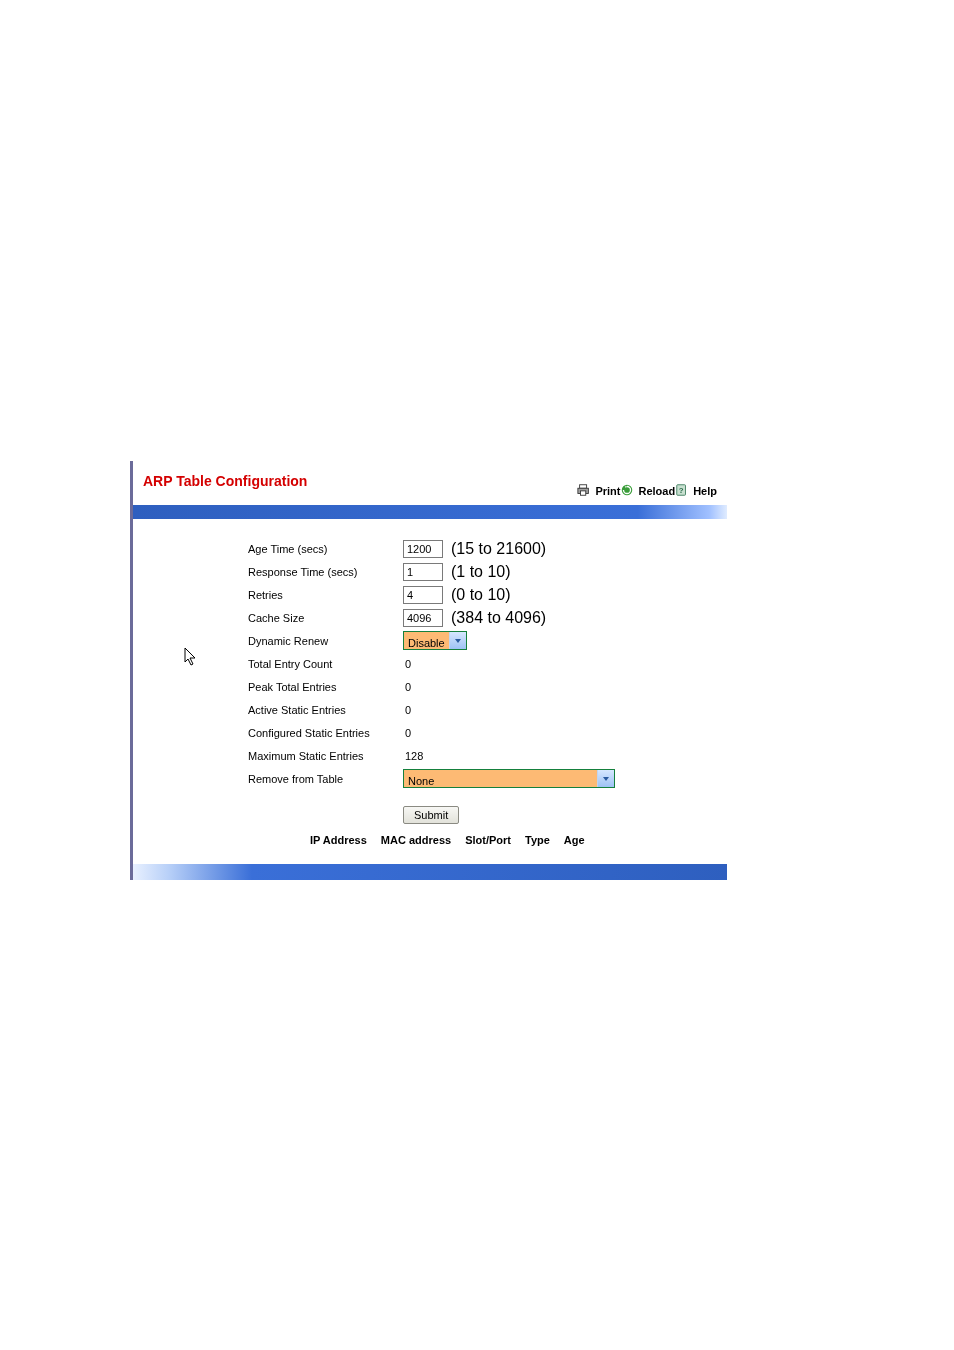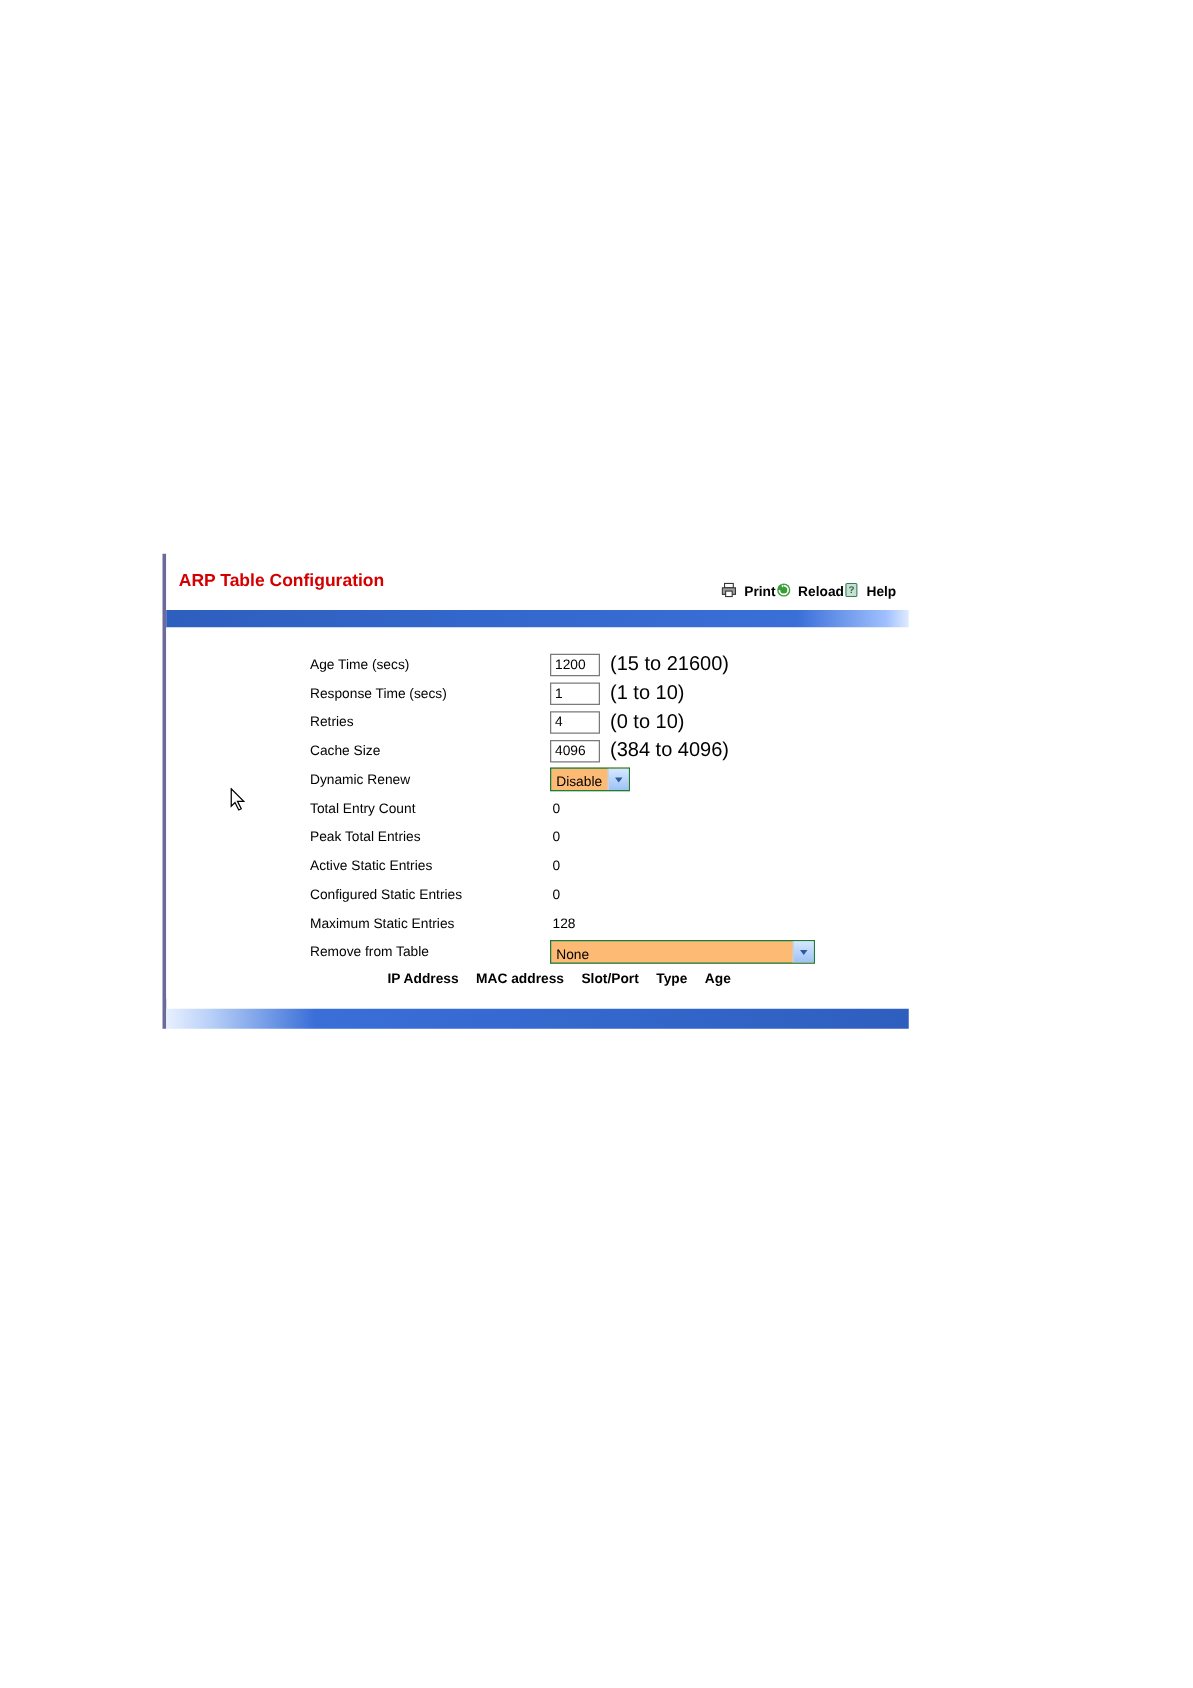--- a/index.html
+++ b/index.html
@@ -15,21 +15,21 @@
     }
     .outer-container {
       width: 954px;
       height: 1350px;
       position: relative;
       background: #fff;
     }
     .window {
       position: absolute;
       left: 130px;
-      top: 443px;
+      top: 461px;
       width: 597px;
       border-left: 3px solid #6b6b9a;
       border-right: none;
       border-top: none;
       border-bottom: none;
       background: #fff;
     }
     .header-row {
       display: flex;
       align-items: center;
@@ -93,21 +93,20 @@
       width: 155px;
       color: #000;
       font-size: 11px;
       text-align: left;
     }
     .form-value {
       display: flex;
       align-items: center;
       gap: 8px;
       font-size: 11px;
-      margin-left: 37px;
     }
     .text-input {
       width: 40px;
       height: 18px;
       font-size: 11px;
       border: 1px solid #7a7a7a;
       padding: 0 3px;
       font-family: inherit;
     }
     .hint {
@@ -311,20 +310,23 @@
                 <svg viewBox="0 0 8 8">
                     <path d="M1 2 L4 6 L7 2 Z" fill="#2a5aa0"></path>
                   </svg>
               </div>
             </div>
           </div>
         </div>
 
       </div>
 
+      <div class="submit-row">
+        <button class="submit-btn">Submit</button>
+      </div>
 
       <div class="table-headers">
         <span>IP Address</span>
         <span>MAC address</span>
         <span>Slot/Port</span>
         <span>Type</span>
         <span>Age</span>
       </div>
 
     </div>

